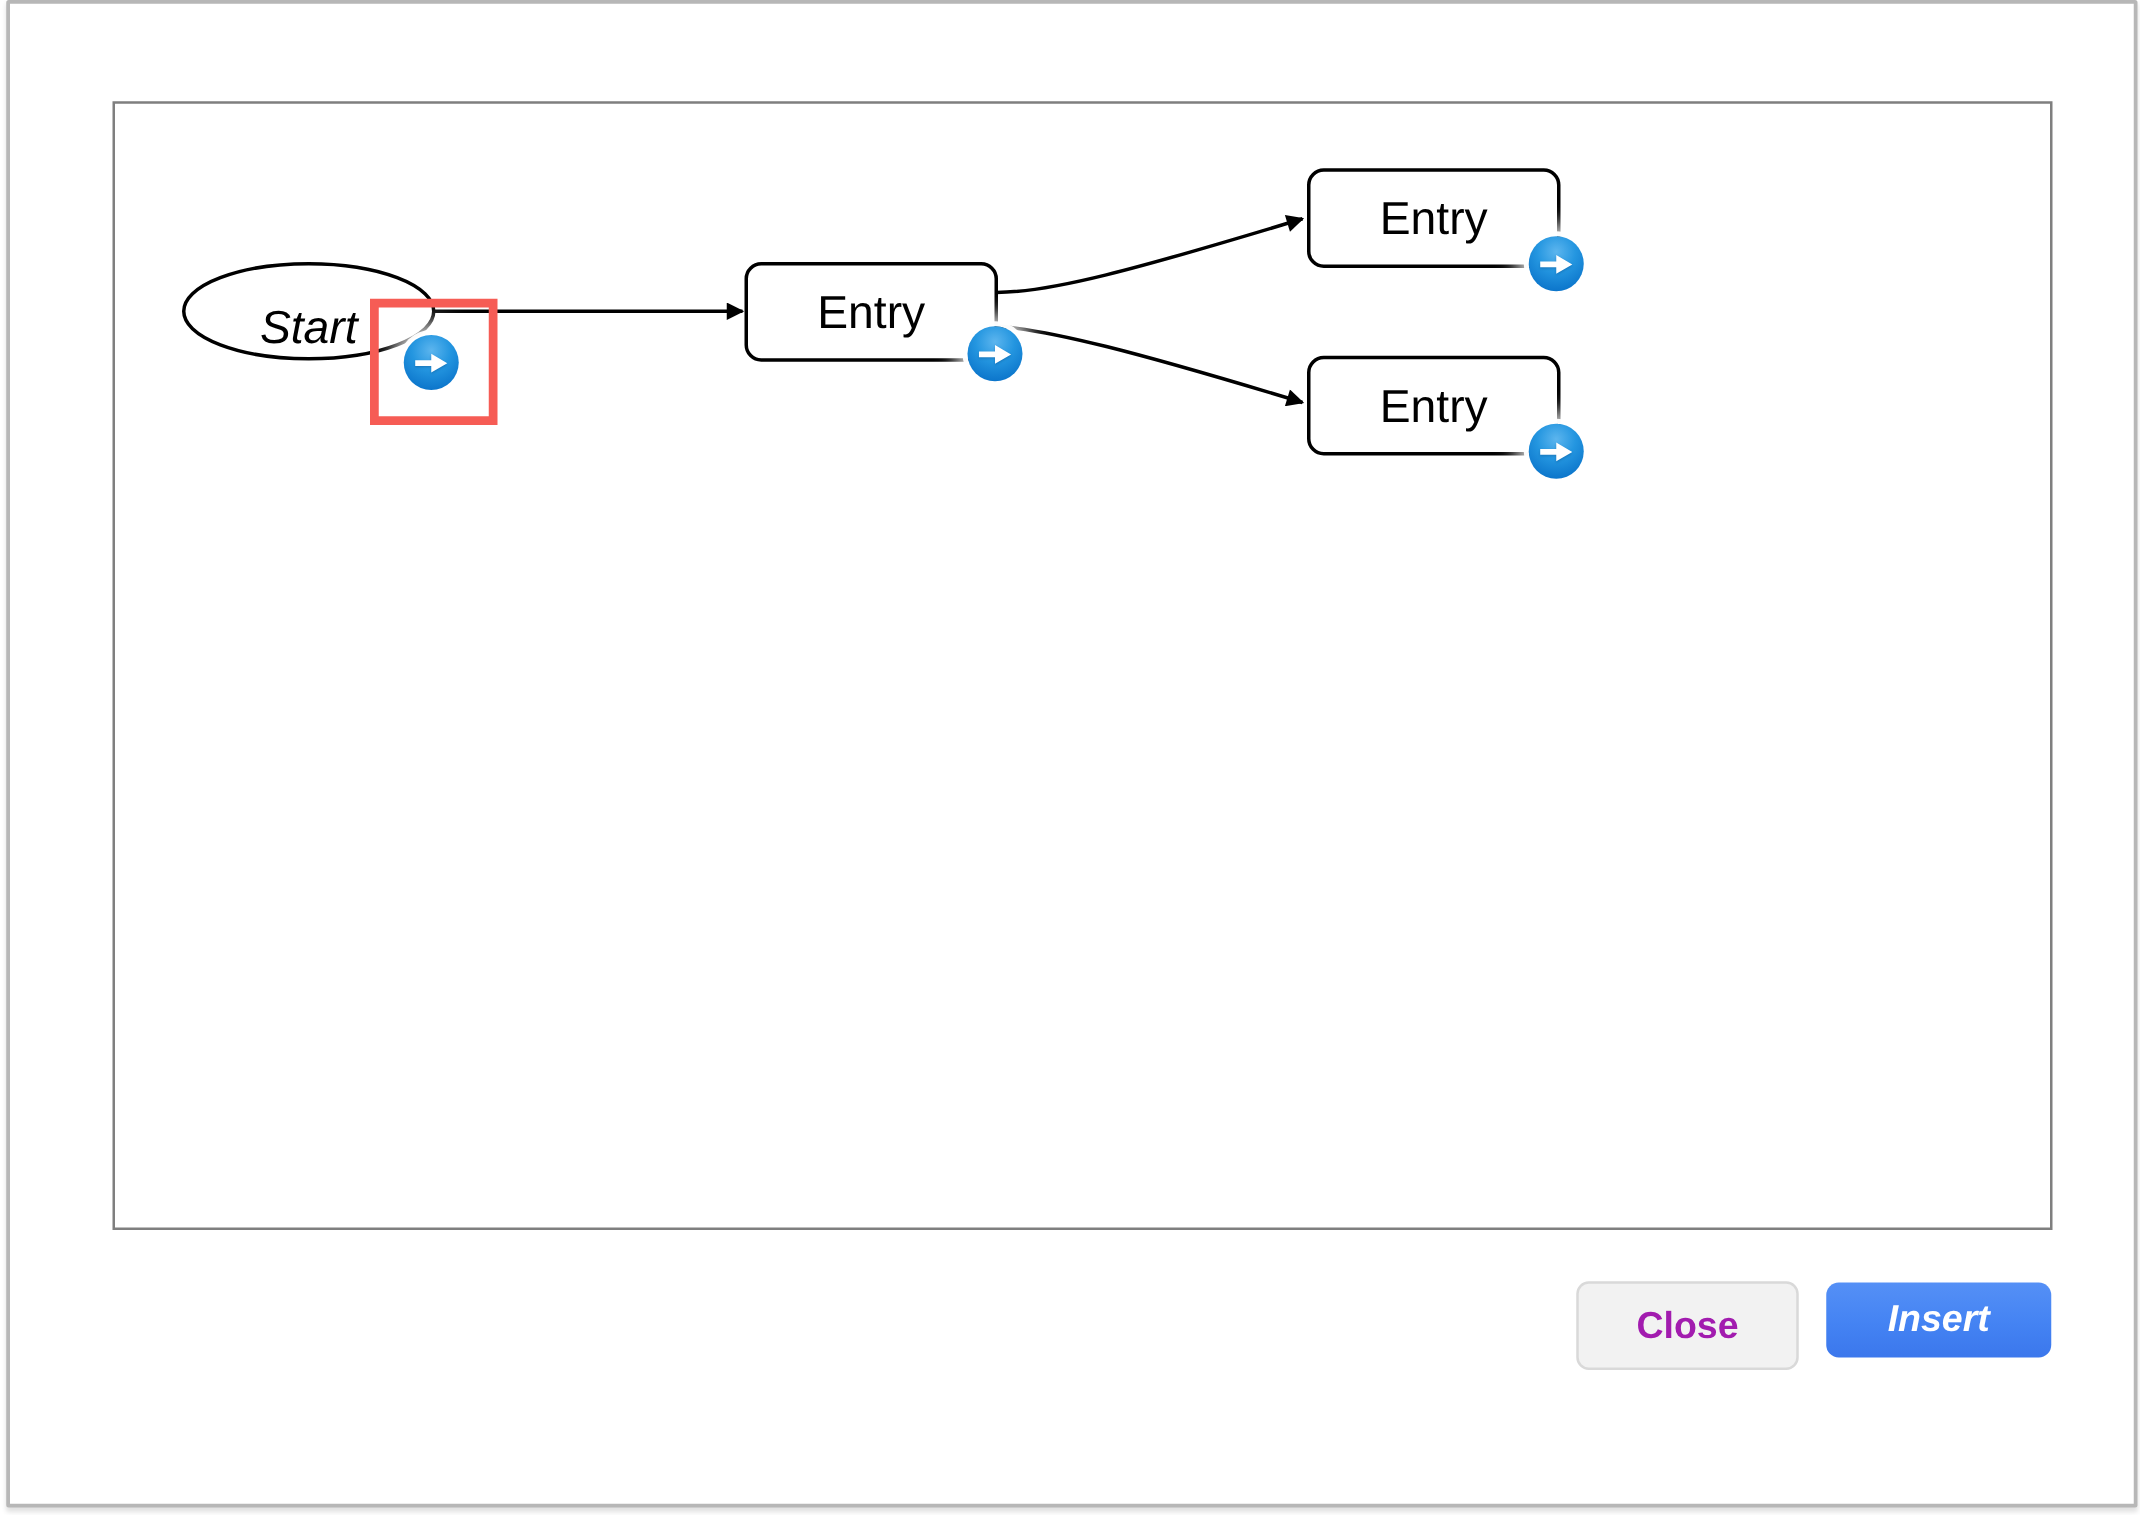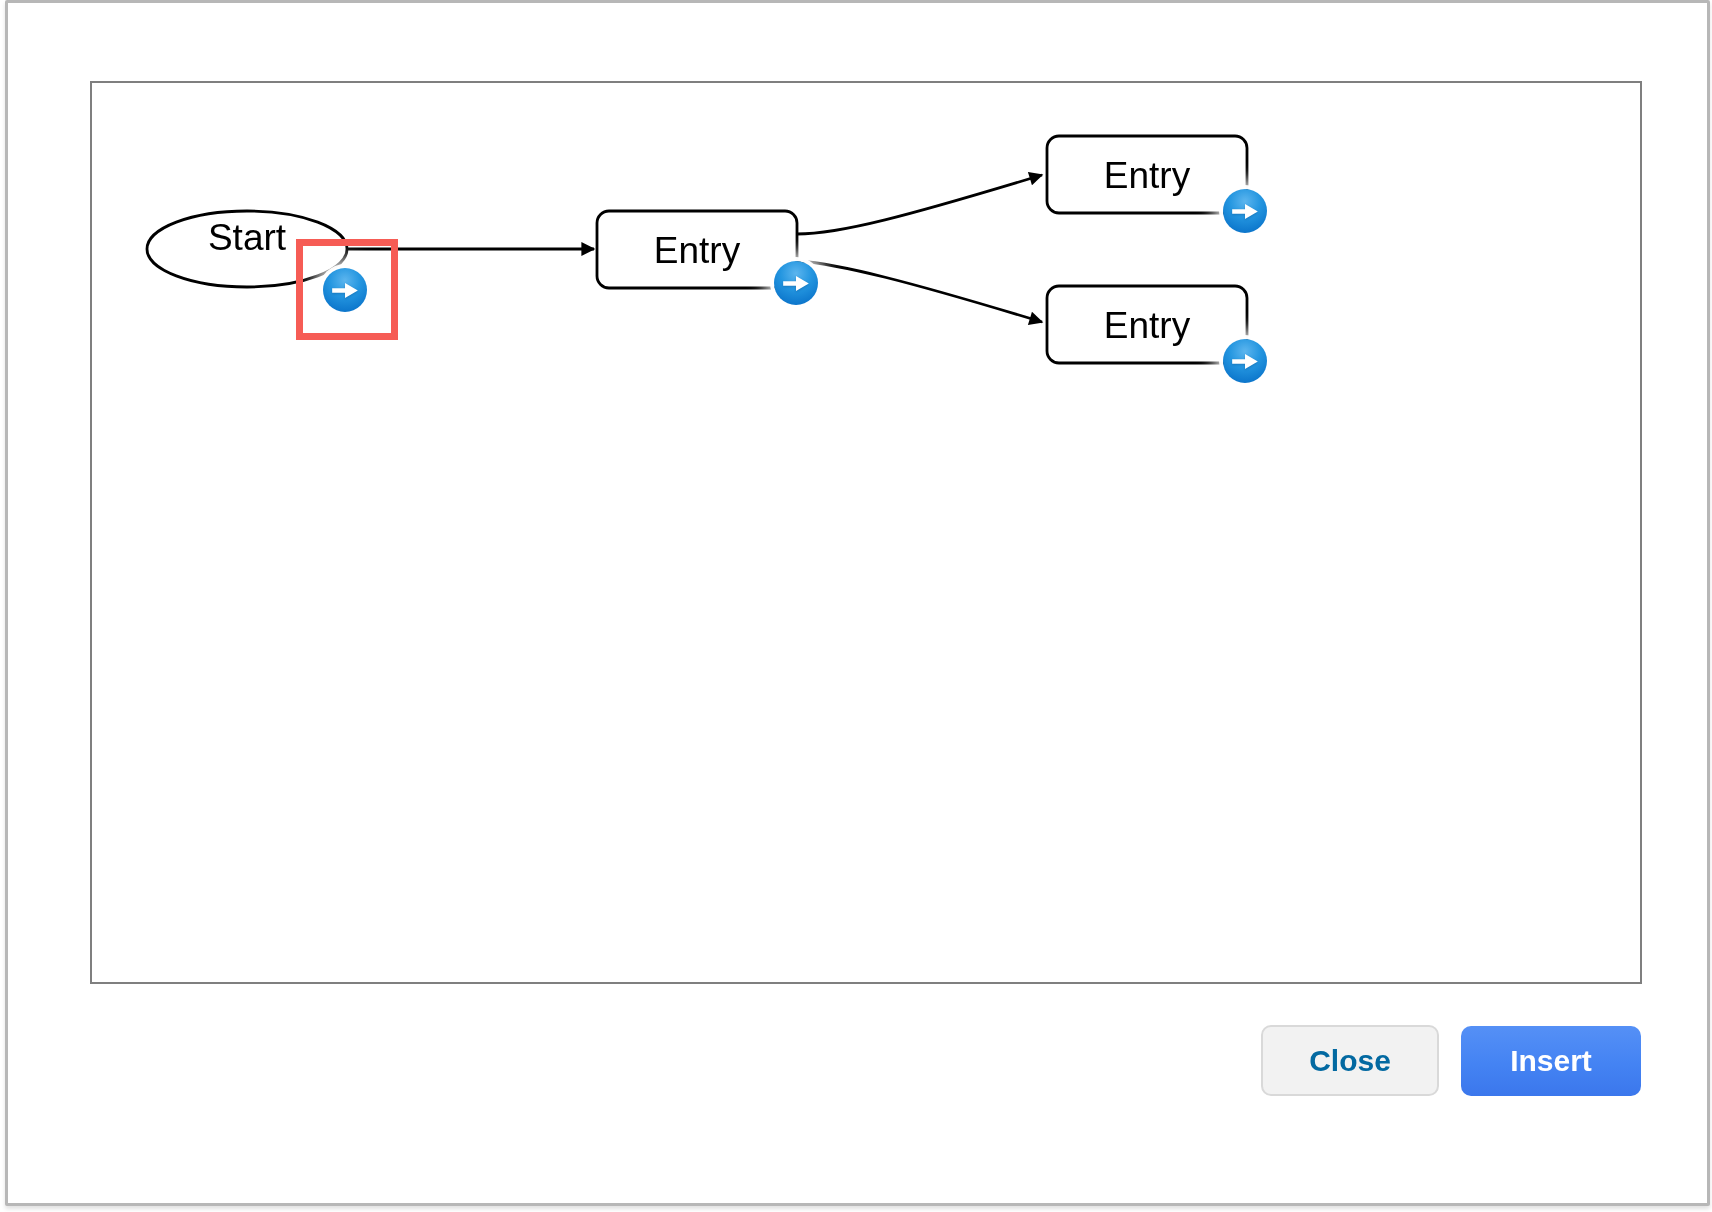--- a/index.html
+++ b/index.html
@@ -34,26 +34,26 @@
     box-sizing:border-box;border:7px solid #f65c55;background:transparent;
   }
   .btn{
     position:absolute;box-sizing:border-box;border-radius:10px;
     font-size:30px;font-weight:600;
     display:flex;align-items:center;justify-content:center;cursor:pointer;
     font-family:"Liberation Sans",sans-serif;
   }
   .btn-close{
     left:1253px;top:1022px;width:178px;height:71px;
-    background:#f2f2f2;border:2px solid #d9d9d9;color:#0369a1;
+    background:#f2f2f2;border:2px solid #d9d9d9;color:#a21caf;
   }
   .btn-insert{
-    left:1453px;top:1023px;width:180px;height:70px;
+    left:1453px;top:1023px;width:180px;height:60px;
     background:linear-gradient(180deg,#5590f6 0%,#4483f3 55%,#3b77ec 100%);
-    border:none;color:#ffffff;
+    border:none;color:#ffffff;font-style:italic;
   }
 </style>
 </head>
 <body>
 
 <div class="frame">
 
   <div class="canvas">
 
     <svg class="diagram" viewBox="0 0 1548 899">
@@ -66,21 +66,21 @@
       <line x1="252" y1="166" x2="502" y2="166" stroke="#000" stroke-width="2.8" marker-end="url(#ah)"></line>
       <path d="M 705 151 C 748 151 815 133 950 92" fill="none" stroke="#000" stroke-width="2.8" marker-end="url(#ah)"></path>
       <path d="M 706 178 C 748 181 815 198 950 239" fill="none" stroke="#000" stroke-width="2.8" marker-end="url(#ah)"></path>
 
       <ellipse cx="155" cy="166" rx="100" ry="38" fill="#fff" stroke="#000" stroke-width="2.8"></ellipse>
       <rect x="505" y="128" width="200" height="77" rx="12" ry="12" fill="#fff" stroke="#000" stroke-width="2.8"></rect>
       <rect x="955" y="53" width="200" height="77" rx="12" ry="12" fill="#fff" stroke="#000" stroke-width="2.8"></rect>
       <rect x="955" y="203" width="200" height="77" rx="12" ry="12" fill="#fff" stroke="#000" stroke-width="2.8"></rect>
     </svg>
 
-    <div class="node-label" style="left:155px;top:154px;">Start</div>
+    <div class="node-label" style="left:155px;top:179px;font-style:italic;">Start</div>
     <div class="node-label" style="left:605px;top:167px;">Entry</div>
     <div class="node-label" style="left:1055px;top:92px;">Entry</div>
     <div class="node-label" style="left:1055px;top:242px;">Entry</div>
 
     <div class="arrow-btn" style="left:231px;top:185px;">
       <svg width="28" height="19" viewBox="0 0 24 16">
         <path d="M1 6 h11 V1.5 L23 8 L12 14.5 V10 H1 z" fill="#fff"></path>
       </svg>
     </div>
     <div class="arrow-btn" style="left:682px;top:178px;">

